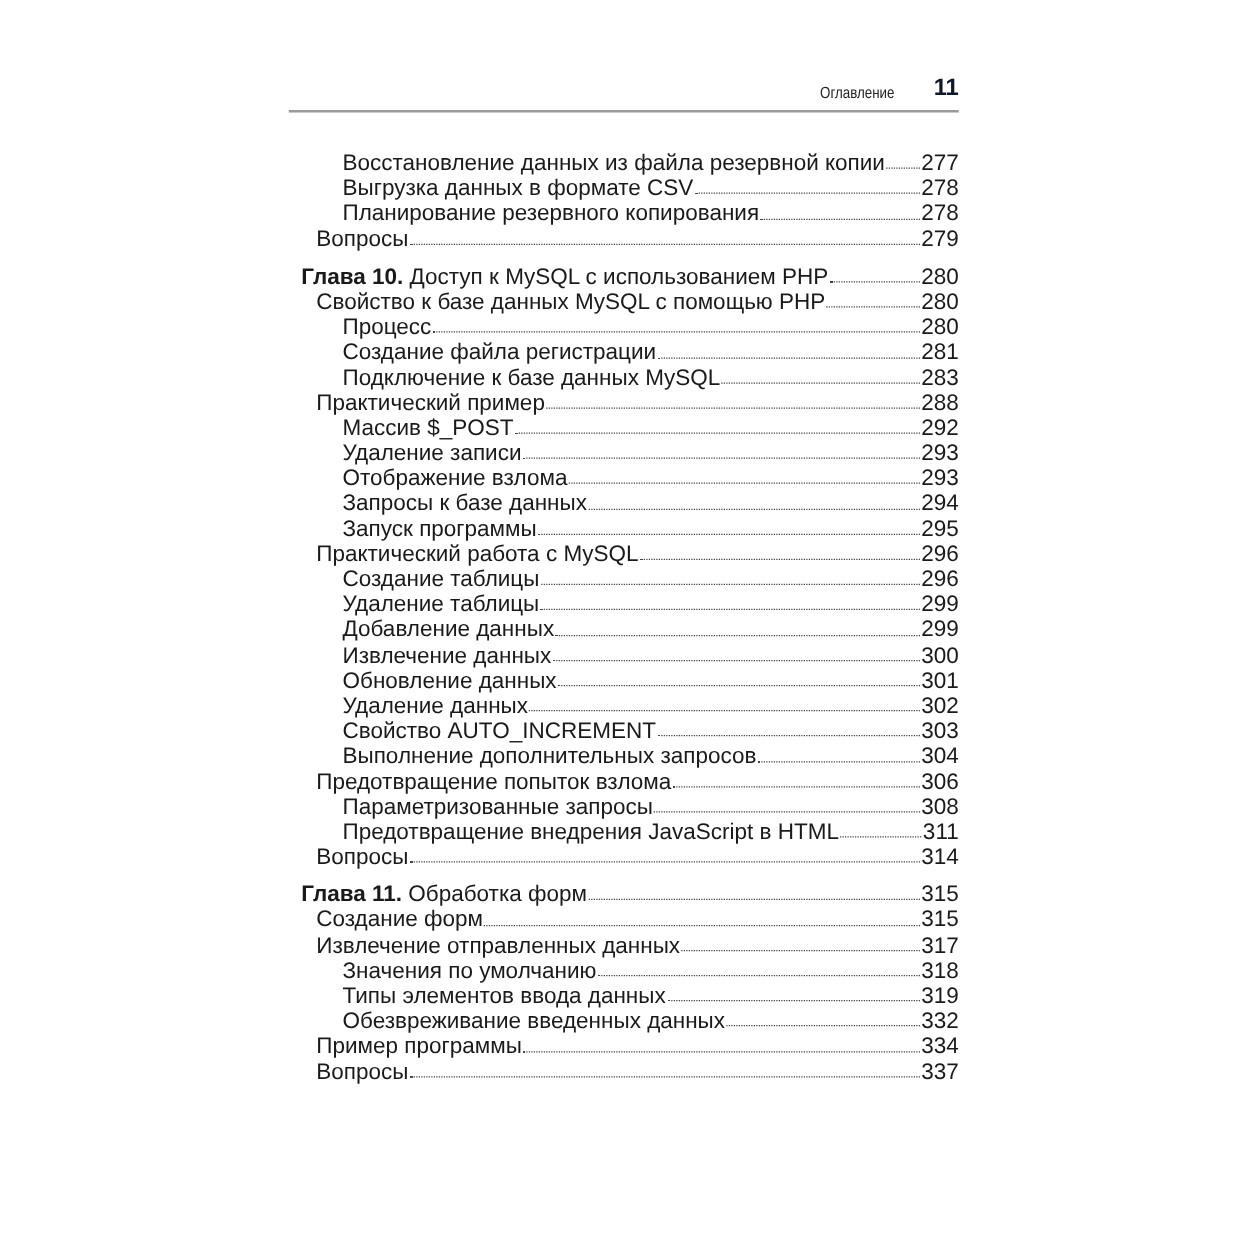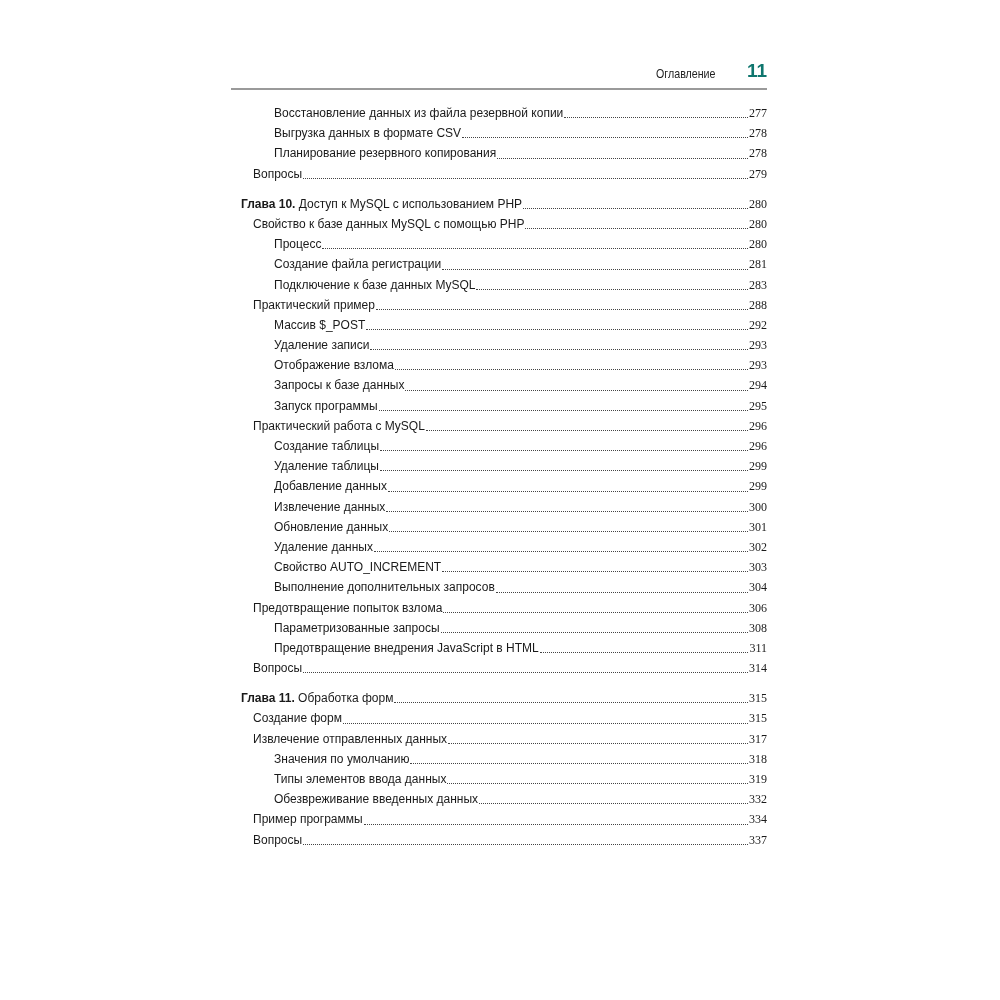--- a/index.html
+++ b/index.html
@@ -9,42 +9,42 @@
     }
     .header {
       position: absolute; left: 231px; top: 58px; width: 536px; height: 30px;
     }
     .header-title {
       position: absolute; right: 52px; top: 8px; font-size: 13px; color: #222;
       font-family: "Liberation Sans Narrow", "Liberation Sans", sans-serif;
       transform: scaleX(0.82); transform-origin: right center;
     }
     .header-page {
-      position: absolute; right: 0; top: 2px; font-size: 19px; font-weight: bold; color: #0f766e;
+      position: absolute; right: 0; top: 2px; font-size: 19px; font-weight: bold; color: #0f172a;
     }
     .header-rule {
       position: absolute; left: 231px; top: 88px; width: 536px; height: 2px; background: #9a9a9a;
     }
     .toc {
-      position: absolute; left: 231px; top: 103px; width: 536px;
-      font-size: 12px; line-height: 20.2px;
+      position: absolute; left: 231px; top: 120px; width: 536px;
+      font-size: 18px; line-height: 20.2px;
     }
     .entry {
       display: flex; align-items: baseline; white-space: nowrap; height: 20.2px;
     }
     .entry.l0 { padding-left: 10px; }
     .entry.l1 { padding-left: 22px; justify-content: center; }
     .entry.l2 { padding-left: 43px; }
     .entry .title { flex: 0 0 auto; }
     .entry .chap { font-weight: bold; }
     .entry .dots {
       flex: 1 1 auto; overflow: hidden; margin: 0 1px;
       border-bottom: 1px dotted #444; height: 0; align-self: flex-end; margin-bottom: 5px;
     }
-    .entry .page { flex: 0 0 auto; font-family: Liberation Serif, serif; }
+    .entry .page { flex: 0 0 auto; }
     .gap { height: 10px; }
   </style>
 </head>
 <body>
 
 <div class="header">
   <span class="header-title">Оглавление</span>
   <span class="header-page">11</span>
 </div>
 <div class="header-rule"></div>

